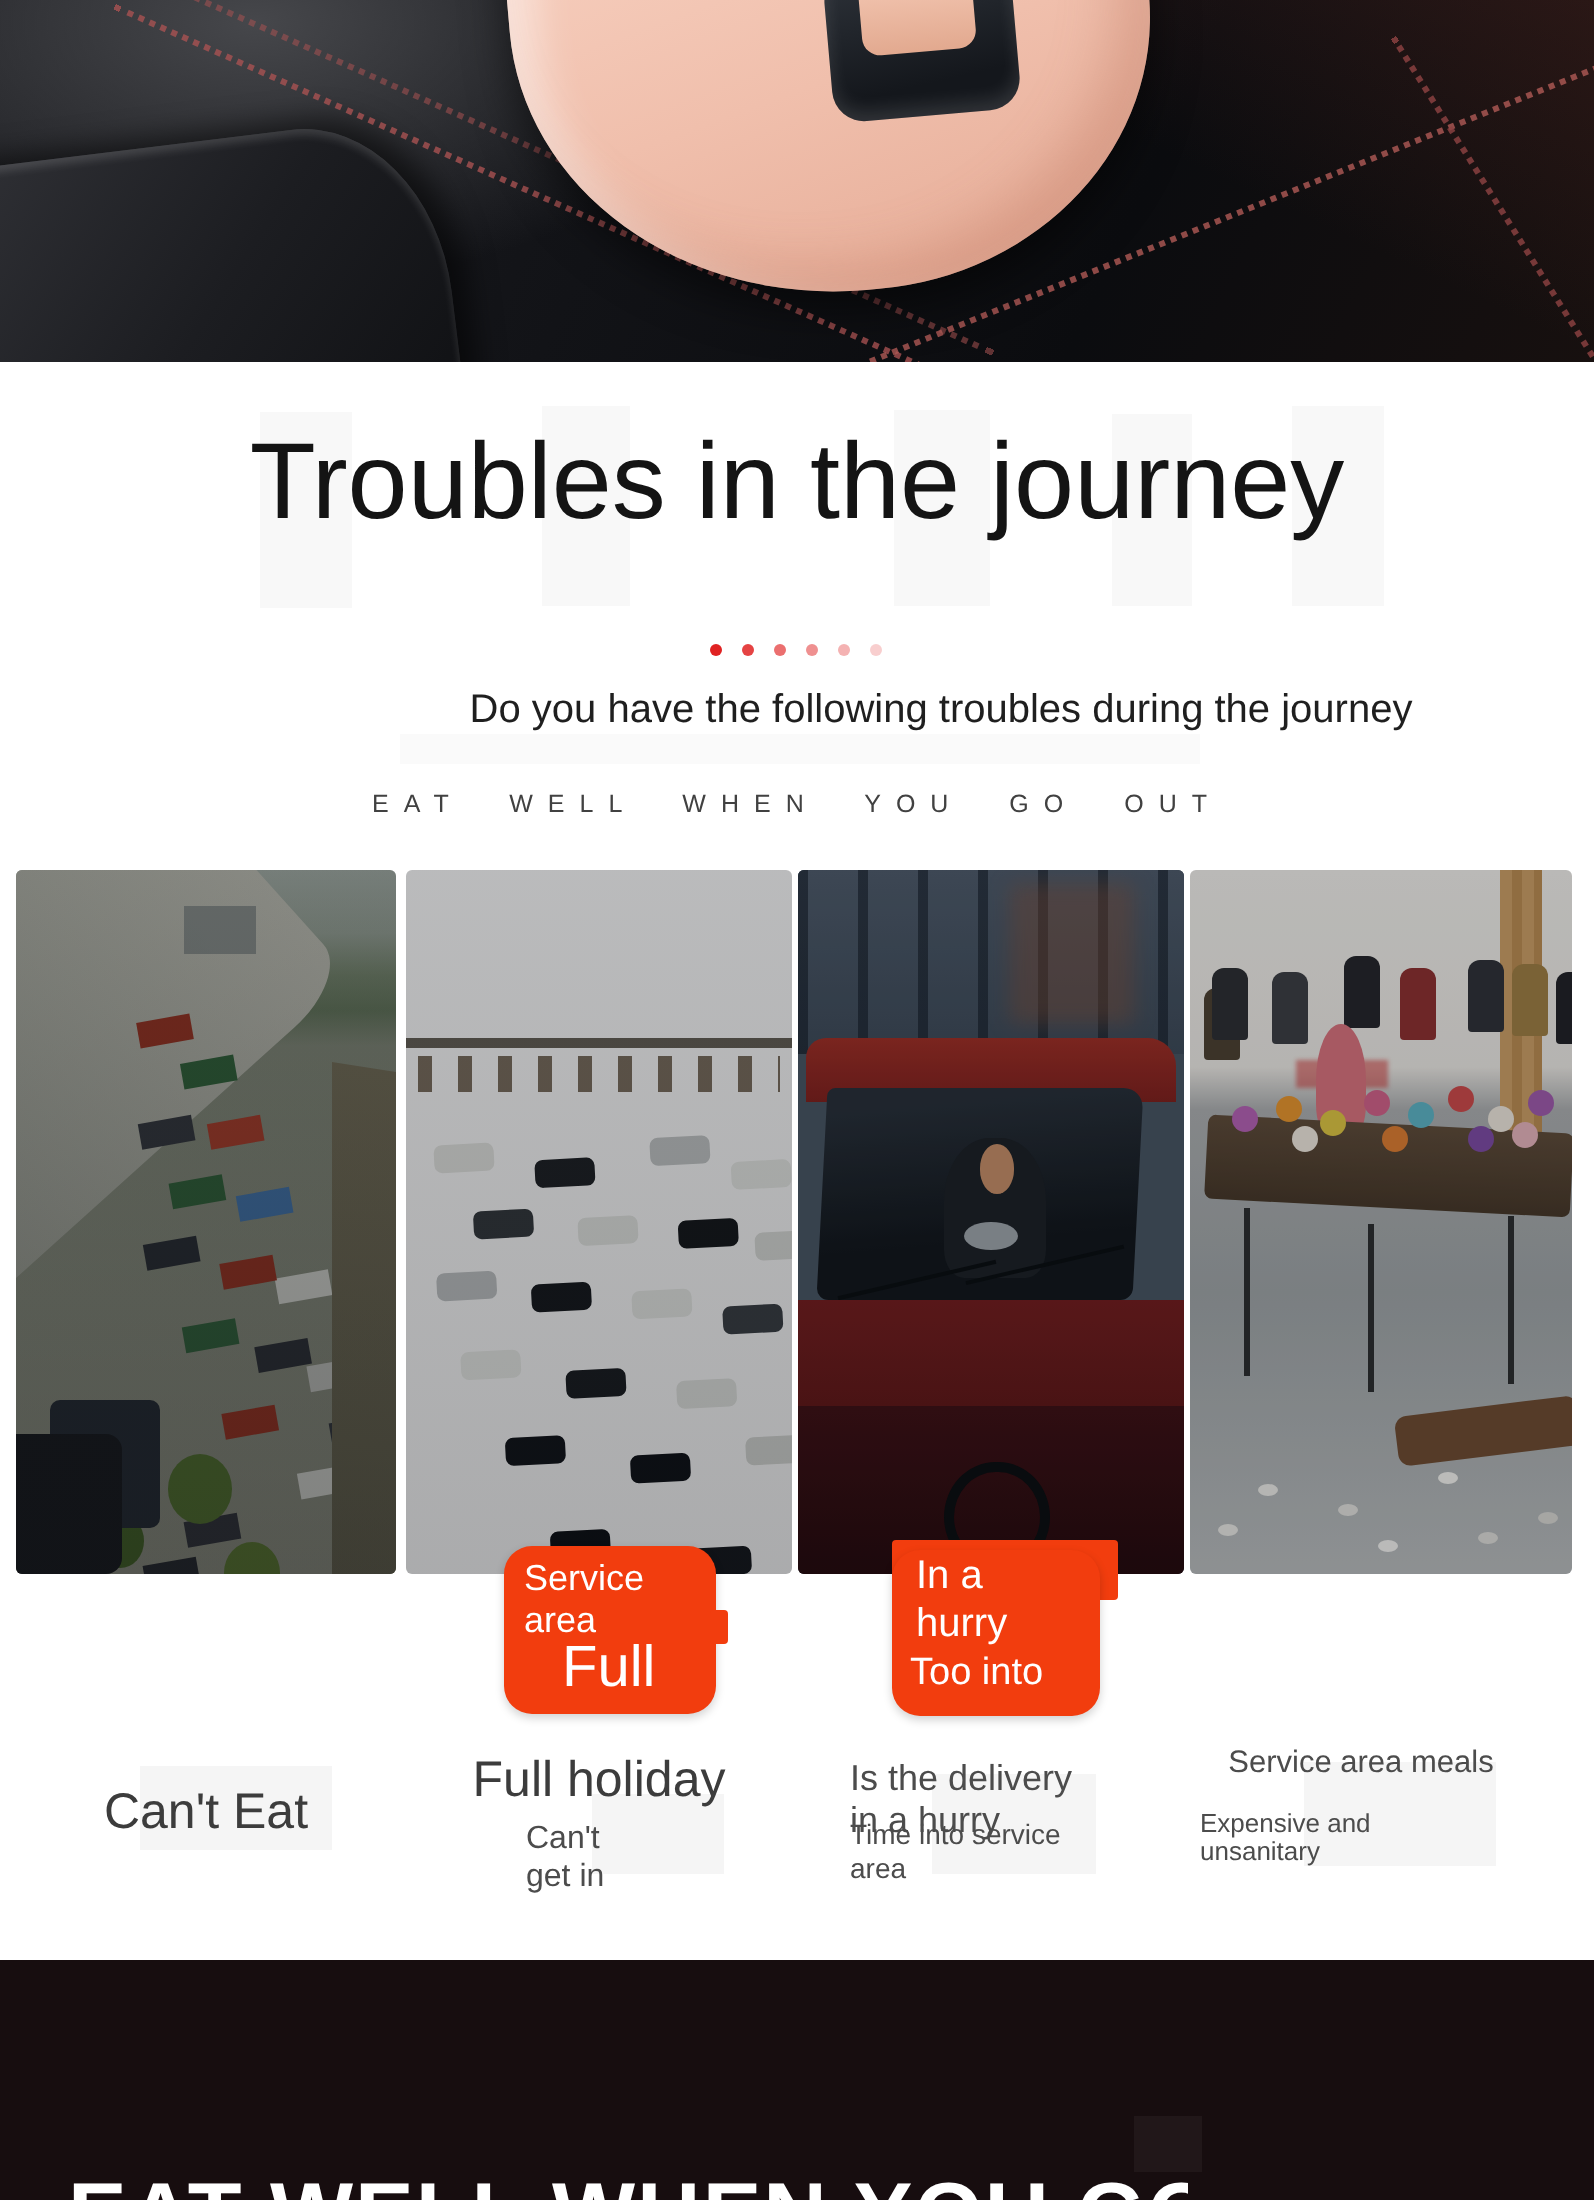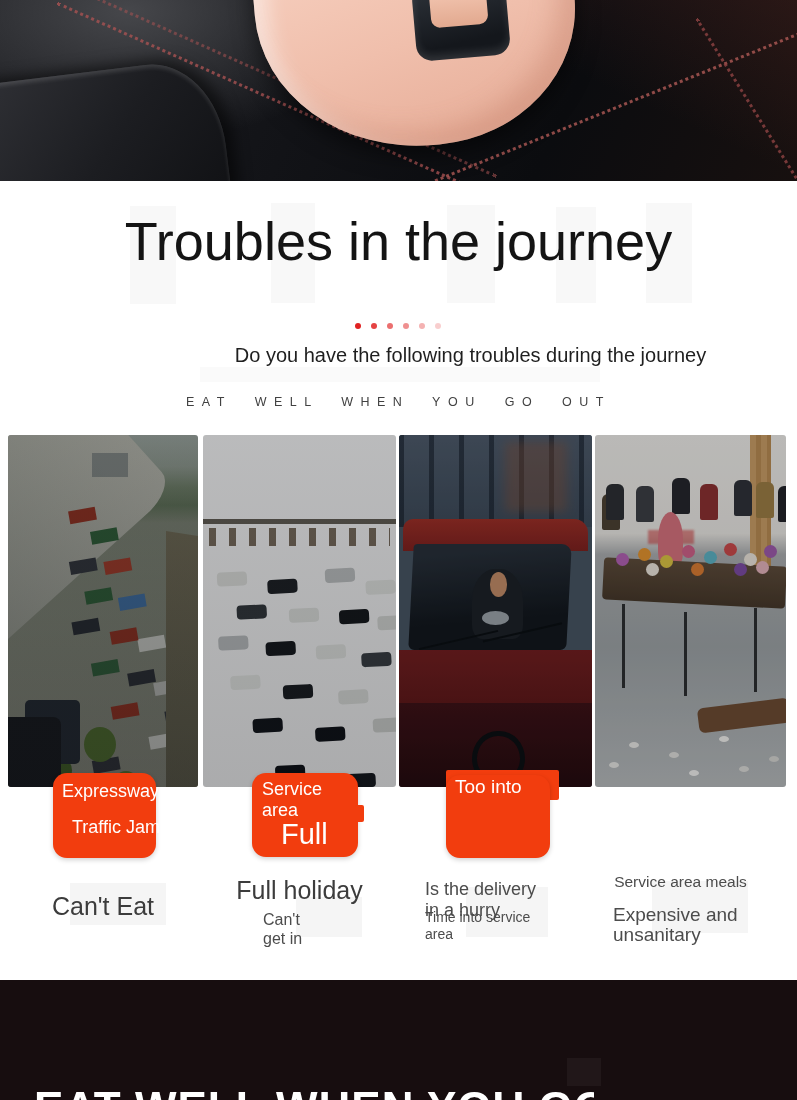--- a/index.html
+++ b/index.html
@@ -163,21 +163,21 @@
   .col4 .l2{font-size:17.5px;padding:13px 0 0 10px;white-space:nowrap;}
   
   .cap-lg{position:absolute;width:100%;text-align:center;font-size:25px;color:#3c3c3c;}
   .col1 .cap-lg{top:457px;}
   .col2 .cap-lg{top:441px;}
   .cap-sm{position:absolute;color:#4c4c4c;line-height:1.18;}
   .col2 .cap-sm{top:476px;left:60px;width:62px;font-size:16px;}
   .col3 .sm1{top:444px;left:26px;width:128px;font-size:18px;}
   .col3 .sm2{top:474px;left:26px;width:122px;font-size:14px;}
   .col4 .sm1{top:439px;left:18px;width:135px;font-size:15.5px;text-align:center;line-height:1.05;}
-  .col4 .sm2{top:470px;left:18px;width:128px;font-size:19px;line-height:1.05;}
+  .col4 .sm2{top:470px;left:5px;width:128px;font-size:13px;line-height:1.05;}
   
   .footer{position:absolute;left:0;top:980px;width:797px;height:120px;background:var(--footer-bg,#170d0f);overflow:hidden;}
   .footer-ghost{position:absolute;left:567px;top:78px;width:34px;height:28px;background:rgba(255,255,255,0.045);}
   .cutoff-wrap{position:absolute;left:34px;bottom:0;width:560px;height:9px;overflow:hidden;}
   .cutoff-text{display:block;font-size:44px;font-weight:bold;color:#ffffff;line-height:44px;
     margin-top:-5px;letter-spacing:1px;white-space:nowrap;text-transform:uppercase;}
 </style>
 </head>
 <body>
 
@@ -213,24 +213,20 @@
 
   <div class="col col1">
     <div class="photo ph1">
       <div class="p1-road"></div>
       <div class="p1-sign"></div>
       <div class="p1-trucks"></div>
       <div class="p1-dirt"></div>
       <div class="p1-bush"></div>
       <div class="p1-cars"></div>
       <div class="ov"></div>
-    </div>
-    <div class="badge">
-      <div class="l1">Expressway</div>
-      <div class="l2">Traffic Jam</div>
     </div>
     <div class="cap-lg">Can't Eat</div>
   </div>
 
   <div class="col col2">
     <div class="photo ph2">
       <div class="p2-roof"></div>
       <div class="p2-win"></div>
       <div class="p2-cars"></div>
       <div class="ov"></div>
@@ -254,20 +250,21 @@
       <div class="p3-bowl"></div>
       <div class="p3-wiper"></div>
       <div class="p3-body"></div>
       <div class="p3-plate"></div>
       <div class="p3-hood"></div>
       <div class="p3-logo"></div>
       <div class="ov"></div>
     </div>
     <div class="strip"></div>
     <div class="badge">
+      <div class="l1">In a hurry</div>
       <div class="l2">Too into</div>
     </div>
     <div class="cap-sm sm1">Is the delivery in a hurry</div>
     <div class="cap-sm sm2">Time into service area</div>
   </div>
 
   <div class="col col4">
     <div class="photo ph4">
       <div class="p4-wood"></div>
       <div class="p4-sign"></div>

